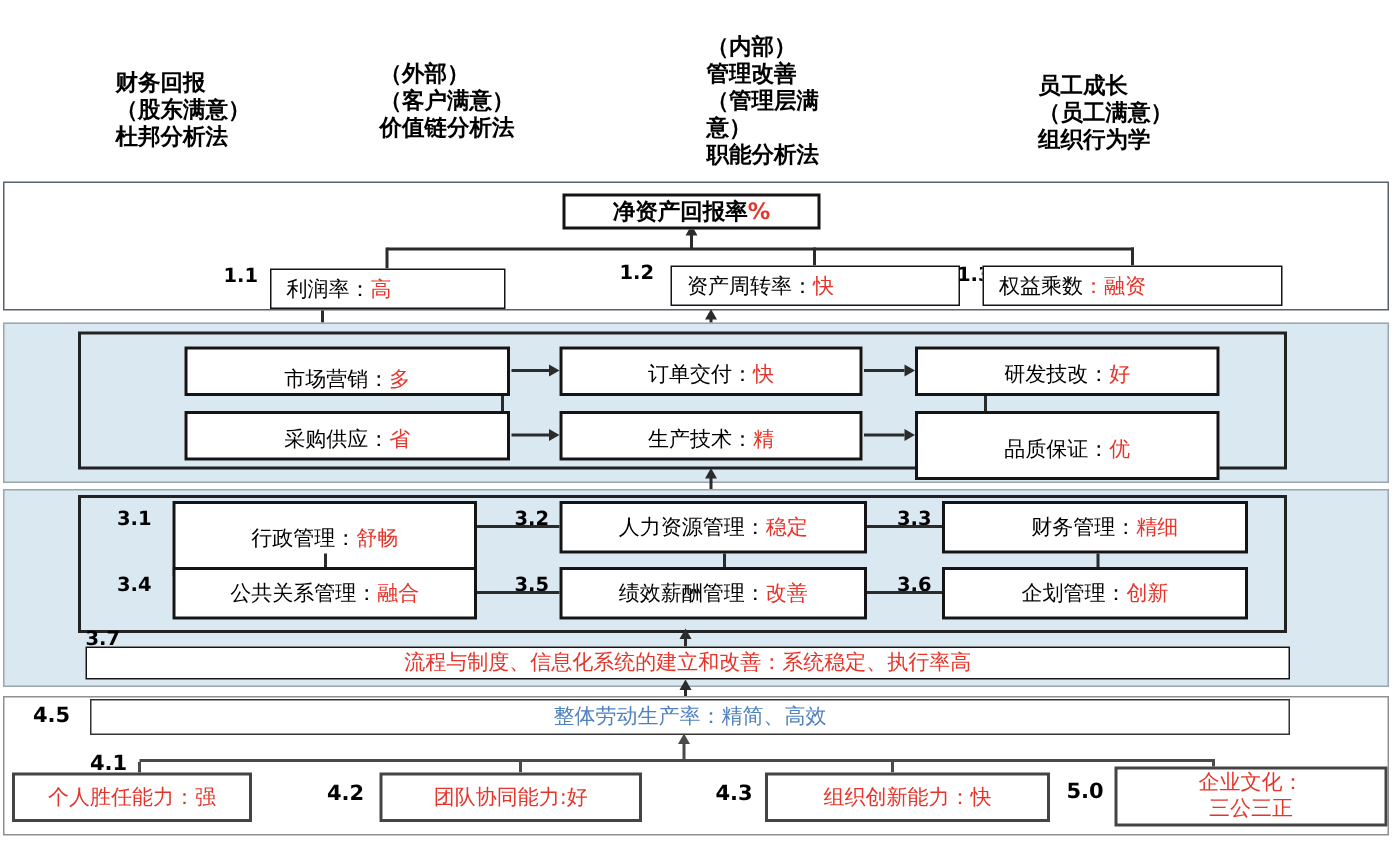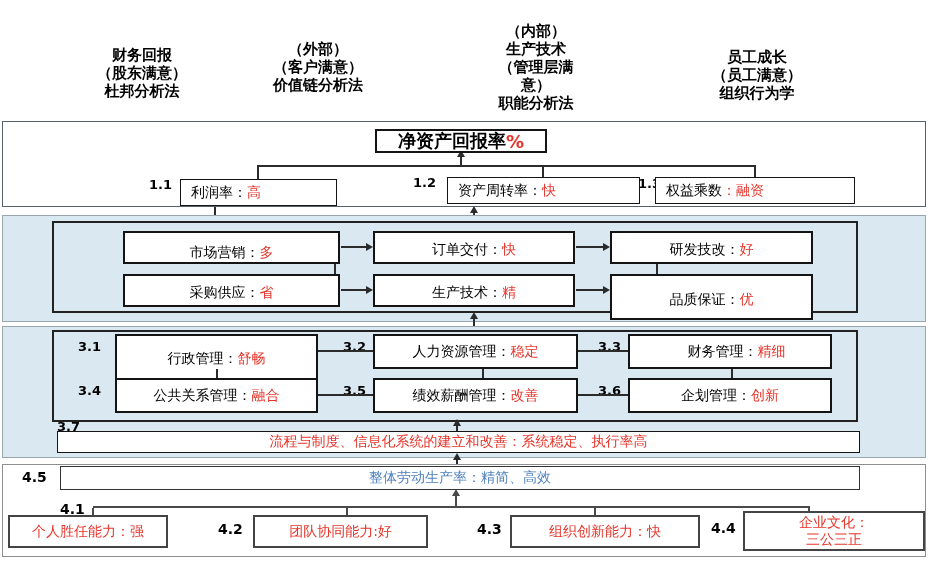--- a/index.html
+++ b/index.html
@@ -1,59 +1,59 @@
 <!DOCTYPE html>
 <html style="--red: #e6342a; --blue: #4f81bd; --band: #d9e8f1;"><head>
 <meta charset="utf-8">
 <style>
   html,body{margin:0;padding:0;background:#fff;}
   #canvas{
     position:relative;width:930px;height:569px;background:#fff;overflow:hidden;
     font-family:"DejaVu Sans","Liberation Sans",sans-serif;color:#000;
   }
-  .hcol{position:absolute;width:130px;text-align:center;font-weight:bold;font-size:15px;line-height:18px;}
+  .hcol{position:absolute;width:130px;font-weight:bold;font-size:15px;line-height:18px;}
   .band{position:absolute;box-sizing:border-box;}
   .band.blue{background:var(--band);border:1px solid #9aa5ad;}
   .band.white1{background:#fff;border:1px solid #55616c;}
   .band.white2{background:#fff;border:1px solid #8f8f8f;}
   .container{position:absolute;box-sizing:border-box;border:2px solid #222;background:transparent;}
   .box{position:absolute;box-sizing:border-box;background:#fff;border:2px solid #141414;
        font-size:14px;display:flex;align-items:center;justify-content:center;white-space:nowrap;}
   .box.thin{border-width:1.5px;}
   .box.leftpad{justify-content:flex-start;padding-left:10px;}
   .box.dn{padding-top:5px;}
   .box.graybd{border-color:#444;}
   .box.col{flex-direction:column;line-height:17px;white-space:normal;text-align:center;}
   .num{position:absolute;font-weight:bold;font-size:13px;color:#000;}
   .hline,.vline{position:absolute;background:#2b2b2b;}
   .gline{background:#4a4a4a;}
   .arr-up{position:absolute;width:0;height:0;border-left:4px solid transparent;border-right:4px solid transparent;border-bottom:7px solid #2b2b2b;}
   .arr-right{position:absolute;width:0;height:0;border-top:4px solid transparent;border-bottom:4px solid transparent;border-left:7px solid #2b2b2b;}
   .red{color:var(--red);}
   .bluetxt{color:var(--blue);}
-  .roe{font-weight:bold;font-size:18px;}
+  .roe{font-weight:bold;font-size:15px;}
 </style>
 </head>
 <body>
 
 <div id="canvas">
 
   <div class="hcol" style="left:77px;top:46px;">
     <div>财务回报</div>
     <div>（股东满意）</div>
     <div>杜邦分析法</div>
   </div>
   <div class="hcol" style="left:253px;top:40px;">
     <div>（外部）</div>
     <div>（客户满意）</div>
     <div>价值链分析法</div>
   </div>
   <div class="hcol" style="left:471px;top:22px;">
     <div>（内部）</div>
-    <div>生产技术</div>
+    <div>管理改善</div>
     <div>（管理层满</div>
     <div>意）</div>
     <div>职能分析法</div>
   </div>
   <div class="hcol" style="left:692px;top:48px;">
     <div>员工成长</div>
     <div>（员工满意）</div>
     <div>组织行为学</div>
   </div>
 
@@ -212,19 +212,19 @@
     <span class="red">个人胜任能力：强</span>
   </div>
   <div class="num" style="left:218px;top:521px;font-size:14px;">4.2</div>
   <div class="box graybd" style="left:253px;top:515px;width:175px;height:33px;">
     <span class="red">团队协同能力:好</span>
   </div>
   <div class="num" style="left:477px;top:521px;font-size:14px;">4.3</div>
   <div class="box graybd" style="left:510px;top:515px;width:190px;height:33px;">
     <span class="red">组织创新能力：快</span>
   </div>
-  <div class="num" style="left:711px;top:520px;font-size:14px;">4.4</div>
+  <div class="num" style="left:711px;top:520px;font-size:14px;">5.0</div>
   <div class="box graybd col" style="left:743px;top:511px;width:182px;height:40px;">
     <span class="red">企业文化：</span>
     <span class="red">三公三正</span>
   </div>
 
 </div>
 
 </body></html>

